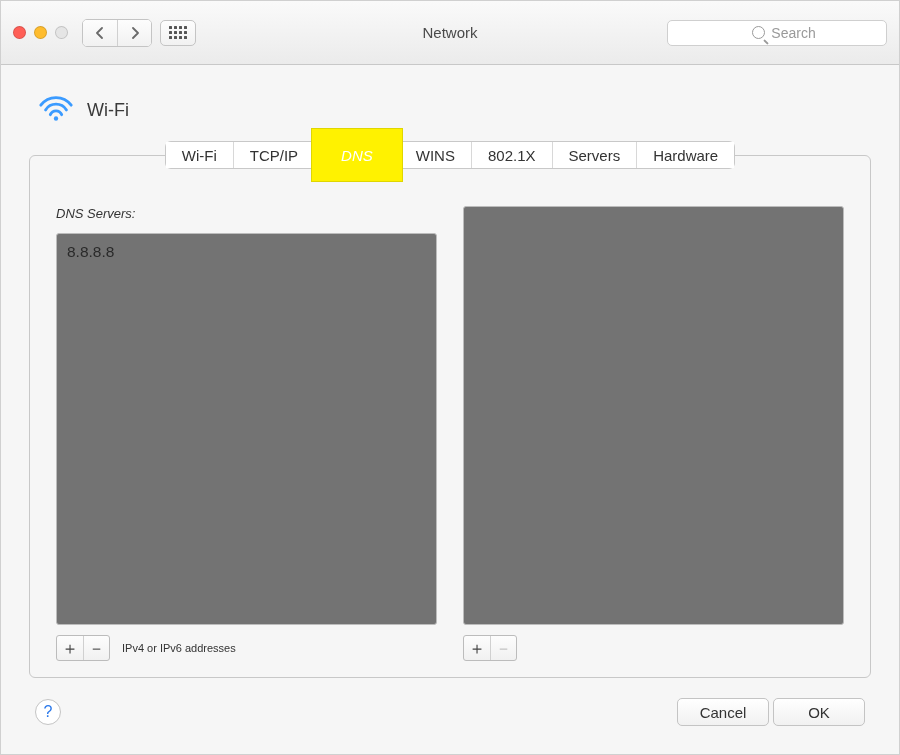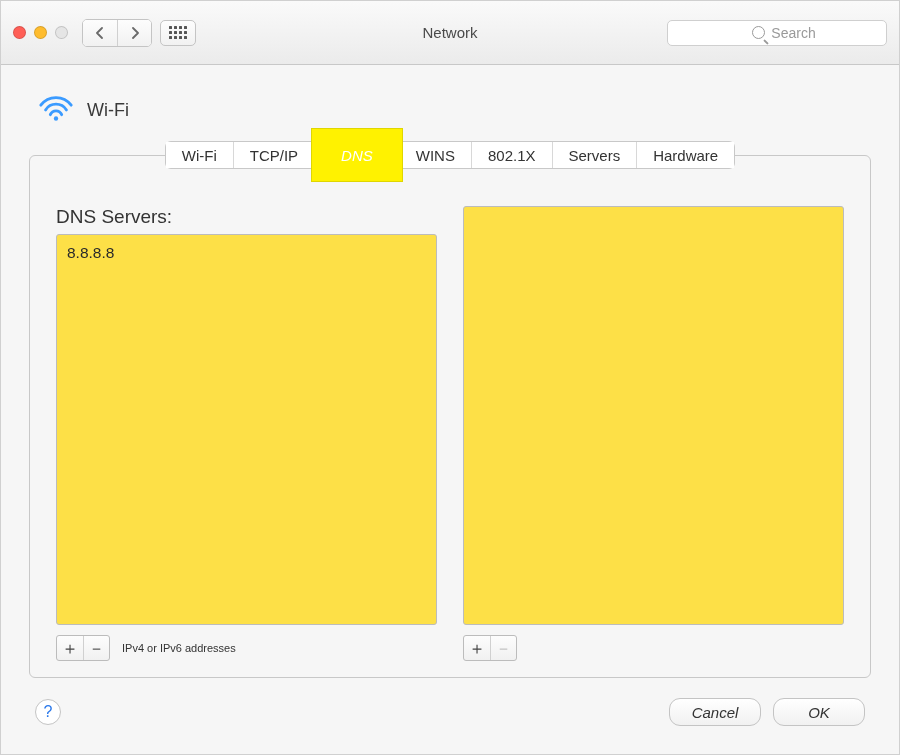--- a/index.html
+++ b/index.html
@@ -103,23 +103,23 @@
     .panel {
       margin: -14px 28px 18px 28px; flex:1;
       border:1px solid #c8c8c8; border-radius:6px;
       background:#f6f6f6;
       padding: 50px 26px 16px 26px;
       display:flex; flex-direction:column;
       position: relative; z-index:1;
     }
     .columns { display:flex; gap:26px; flex:1; }
     .col { flex:1; display:flex; flex-direction:column; }
-    .col-label { font-size:19px; color:#333; margin-bottom:6px; }
+    .col-label { font-size:13px; color:#333; margin-bottom:12px;font-style:italic; }
     .listbox {
-      flex:1; background:#fde047; border:1px solid #bcbcbc; border-radius:3px;
+      flex:1; background:#737373; border:1px solid #bcbcbc; border-radius:3px;
       padding:6px 10px; overflow:auto;
     }
     .listbox .item { font-size:15.5px; color:#2a2a2a; line-height:1.5; }
     .col-footer { display:flex; align-items:center; gap:12px; margin-top:10px; }
     .pmgroup {
       display:flex; border:1px solid #bcbcbc; border-radius:3px; overflow:hidden; background:linear-gradient(#fdfdfd,#f1f1f1);
     }
     .pmbtn {
       width:26px;height:24px;display:flex;align-items:center;justify-content:center;
       font-size:17px;color:#444;border:none;background:transparent;cursor:pointer;
@@ -133,26 +133,25 @@
     .footer {
       display:flex; align-items:center; padding: 2px 34px 28px 34px;
     }
     .help-btn {
       width:26px;height:26px;border-radius:50%;border:1px solid #c4c4c4;
       display:flex;align-items:center;justify-content:center;color:#2a78ea;font-size:16px;background:#fff;cursor:pointer;
       font-weight: 500;
     }
     .footer-spacer{flex:1;}
     .btn {
-      min-width:92px;height:28px;border:1px solid #c4c4c4;border-radius:11px;
+      min-width:92px;height:28px;border:1px solid #c4c4c4;border-radius:5px;
       background:linear-gradient(#fff,#f1f1f1);font-size:15px;color:#333;cursor:pointer;
       padding: 0 14px;
-      font-style: italic;
-    }
-    .btn + .btn { margin-left: 12px; }
+    }
+    .btn + .btn { margin-left: 4px; }
   </style>
 </head>
 <body>
 
 <div class="window">
 
   <div class="toolbar">
     <div class="traffic-lights">
       <div class="tl red"></div>
       <div class="tl yellow"></div>

